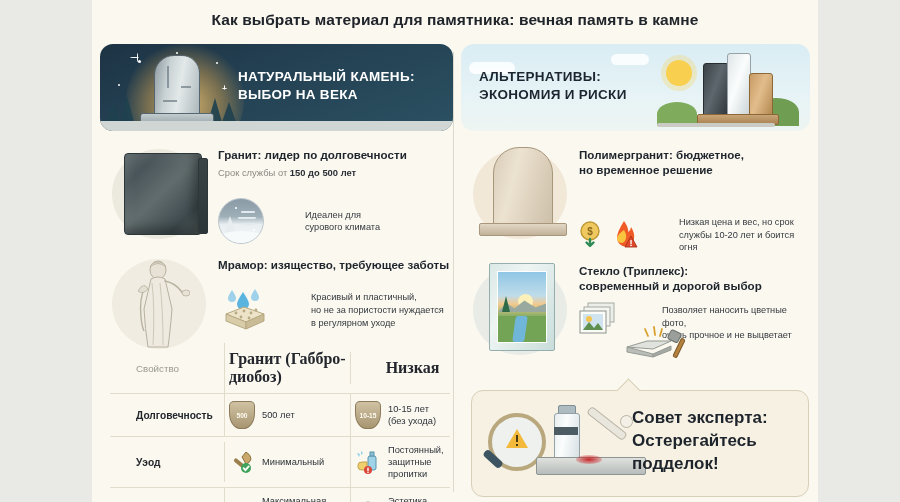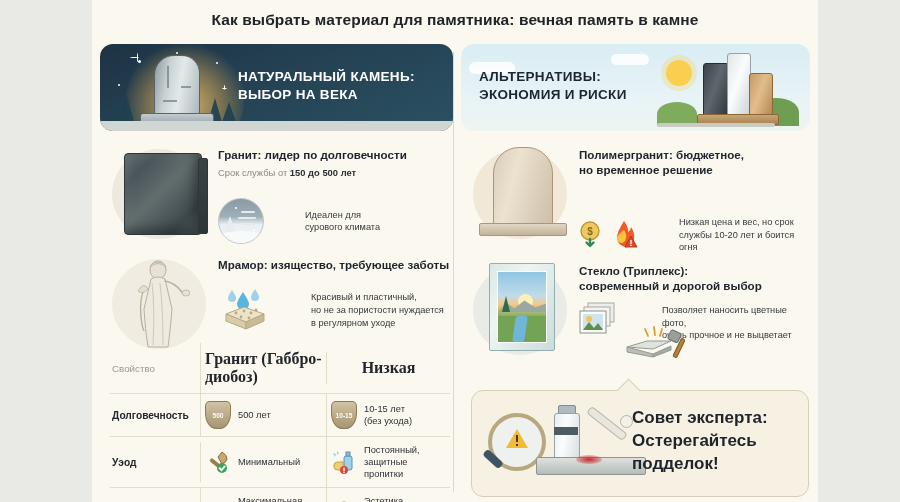--- a/index.html
+++ b/index.html
@@ -95,21 +95,21 @@
 
   
   .irow{display:flex;align-items:center;gap:9px;margin-top:10px;}
   .icircle{width:44px;height:44px;border-radius:50%;flex:0 0 auto;position:relative;overflow:hidden;
     background:linear-gradient(180deg,#8a9aa6 0%,#9fafb8 40%,#e9eef1 58%,#f4f7f8 100%);border:1px solid #bcc7cd;}
 
   
   .table{position:absolute;left:10px;top:299px;width:340px;}
   .trow{display:flex;align-items:center;border-top:1px solid #e2dccb;}
   .trow.head{border-top:none;}
-  .c1{width:90px;flex:0 0 auto;padding:7px 4px 7px 2px;box-sizing:border-box;}
+  .c1{width:90px;flex:0 0 auto;padding:7px 4px 7px 2px;box-sizing:border-box;margin-left:24px;}
   .c2{width:126px;flex:0 0 auto;padding:7px 4px;box-sizing:border-box;border-left:1px solid #e2dccb;display:flex;align-items:center;gap:7px;}
   .c3{width:124px;flex:0 0 auto;padding:7px 4px;box-sizing:border-box;border-left:1px solid #e2dccb;display:flex;align-items:center;gap:7px;}
   .head .c1{font-size:9.8px;color:#9a9a90;}
   .head .c2,.head .c3{font-size:16px;color:#23272d;font-weight:bold;justify-content:flex-start;font-family:Liberation Serif, serif;}
   .head .c3{justify-content:center;}
   .rowlabel{font-size:10.2px;font-weight:bold;color:#23272d;}
   .cellv{font-size:9.3px;color:#2e333a;line-height:1.3;}
   .shield{width:24px;height:26px;flex:0 0 auto;position:relative;
     background:linear-gradient(180deg,#cfc2a2,#a89572);
     border:1.5px solid #8c7a58;

